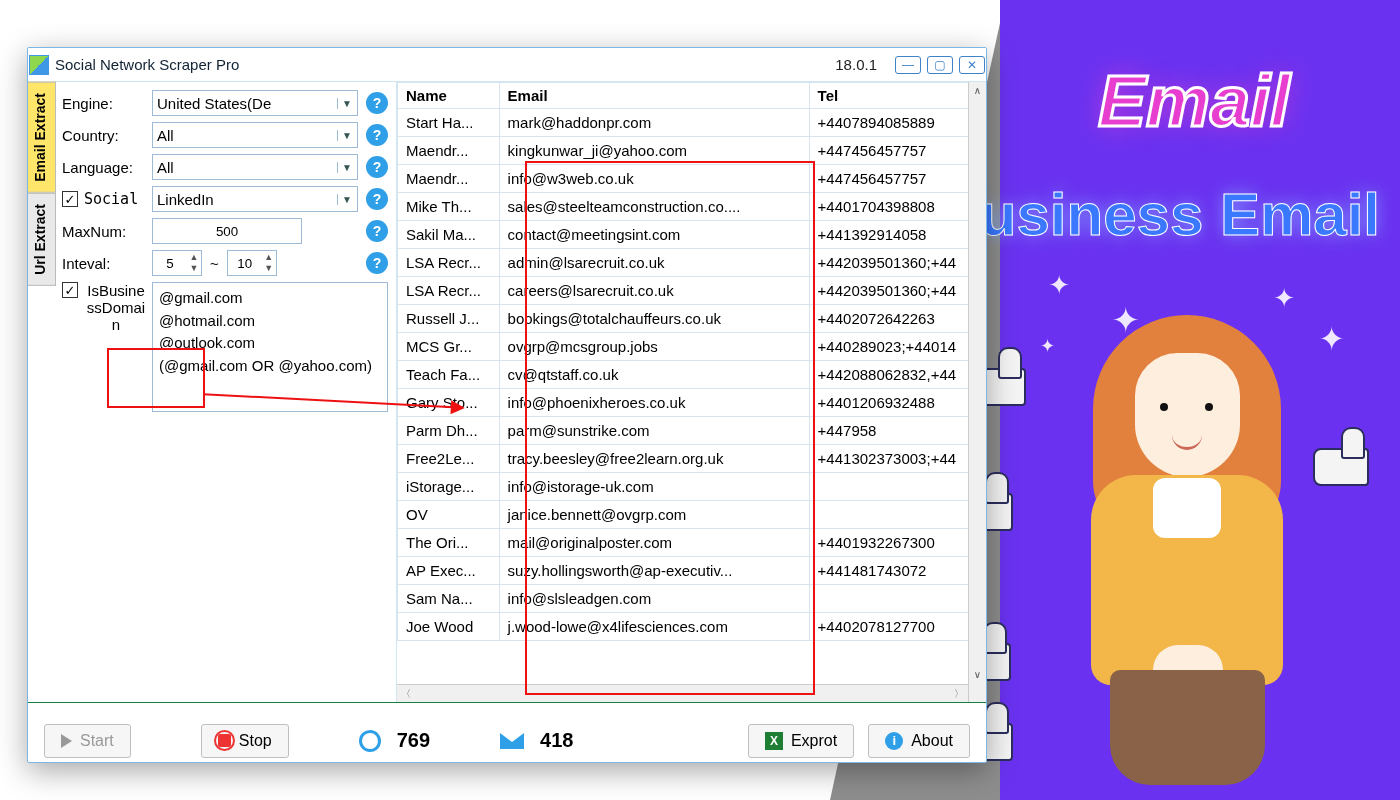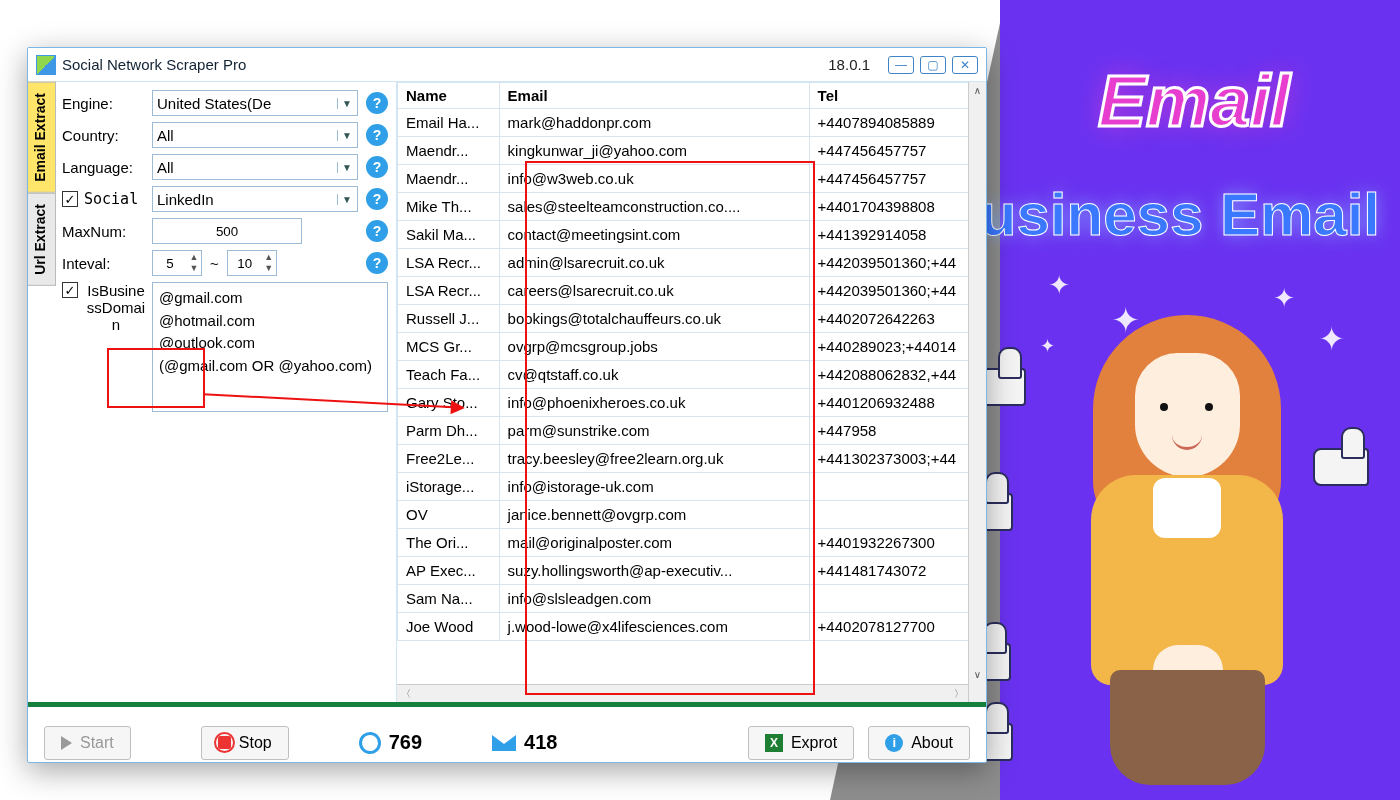--- a/index.html
+++ b/index.html
@@ -27,21 +27,21 @@
 .w-skirt { position:absolute; top:355px; left:55px; width:155px; height:115px; background:#8a6248; border-radius:10px 10px 40px 40px; }
 .w-hands { position:absolute; top:330px; left:98px; width:70px; height:50px; background:#fdeede; border-radius:25px; }
 
 
 .thumb { position:absolute; width:75px; height:60px; }
 .thumb::before { content:""; position:absolute; left:0; top:23px; width:52px; height:34px; background:#f4f4f4; border:2px solid #2b2e5c; border-radius:8px 4px 4px 8px; }
 .thumb::after { content:""; position:absolute; left:28px; top:2px; width:20px; height:28px; background:#f4f4f4; border:2px solid #2b2e5c; border-radius:10px 10px 3px 3px; }
 
 
 .window { position:absolute; left:27px; top:47px; width:960px; height:716px; background:#fff; border:1px solid #7ab7e9; box-shadow:0 8px 30px rgba(0,0,0,.35); border-radius:2px; }
-.titlebar { height:34px; background:#fff; display:flex; align-items:center; padding:0 8px; border-bottom:1px solid #cfe6f5; }
+.titlebar { height:34px; background:#fff; display:flex; align-items:center; padding:0 1px; border-bottom:1px solid #cfe6f5; }
 .app-icon { width:20px; height:20px; margin-right:6px; background:linear-gradient(135deg,#8fd84e 50%,#3e98e6 50%); border:1px solid #3e98e6; }
 .title { font-size:15px; color:#123; }
 .version { margin-left:auto; margin-right:12px; font-size:15px; color:#222; }
 .winbtn { width:26px; height:18px; border:1px solid #3e83c8; border-radius:3px; margin-left:6px; text-align:center; font-size:12px; line-height:16px; color:#3e83c8; cursor:pointer; }
 
 .body { display:flex; height:calc(100% - 34px - 60px); }
 
 
 .vtabs { width:28px; display:flex; flex-direction:column; }
 .vtab { writing-mode:vertical-rl; transform:rotate(180deg); padding:10px 4px; font-size:14px; font-weight:600; border:1px solid #bbb; border-right:none; background:#e9e9e9; cursor:pointer; text-align:center; }
@@ -74,27 +74,27 @@
 table { width:100%; border-collapse:collapse; font-size:15px; }
 th,td { border:1px solid #d9e4ee; padding:3px 8px; text-align:left; white-space:nowrap; overflow:hidden; text-overflow:ellipsis; }
 th { height:26px; background:#fff; font-weight:700; }
 td { height:28px; }
 col.c-name { width:95px; } col.c-email { width:290px; } col.c-tel { width:165px; }
 .vscroll { position:absolute; right:0; top:0; width:18px; height:100%; background:#f0f0f0; border-left:1px solid #ccc; }
 .vscroll .up,.vscroll .dn { height:18px; text-align:center; font-size:10px; line-height:18px; color:#555; }
 .hscroll { position:absolute; left:0; bottom:0; right:18px; height:18px; background:#f0f0f0; border-top:1px solid #ccc; display:flex; justify-content:space-between; font-size:10px; color:#555; padding:0 4px; line-height:18px; }
 
 
-.bottom { height:76px; display:flex; align-items:center; padding:0 16px; border-top:5px solid #15803d; }
+.bottom { height:76px; display:flex; align-items:center; padding:0 16px; border-top:1px solid #15803d; }
 .btn { height:34px; padding:0 16px; border:1px solid #bfbfbf; background:#f6f6f6; border-radius:3px; display:inline-flex; align-items:center; gap:8px; font-size:16px; cursor:pointer; }
 .btn.disabled { color:#999; cursor:default; }
 .icon-play { width:0; height:0; border-left:11px solid #9a9a9a; border-top:7px solid transparent; border-bottom:7px solid transparent; }
 .icon-stop { width:13px; height:13px; background:#e33; border-radius:2px; position:relative; }
 .icon-stop::before { content:""; position:absolute; inset:-4px; border:2px solid #e33; border-radius:50%; }
-.stat { display:inline-flex; align-items:center; gap:8px; font-size:20px; font-weight:700; margin-left:30px; }
+.stat { display:inline-flex; align-items:center; gap:16px; font-size:20px; font-weight:700; margin-left:30px; }
 .icon-link { width:22px; height:22px; border-radius:50%; border:3px solid #2f9fe8; transform:rotate(-40deg); position:relative; }
 .icon-mail { width:24px; height:16px; background:#2f9fe8; position:relative; }
 .icon-mail::before { content:""; position:absolute; left:0; top:0; border-left:12px solid transparent; border-right:12px solid transparent; border-top:9px solid #fff; }
 .icon-xls { width:18px; height:18px; background:#1e7e34; color:#fff; font-size:12px; font-weight:700; line-height:18px; text-align:center; }
 .icon-info { width:18px; height:18px; border-radius:50%; background:#2f9fe8; color:#fff; font-size:13px; font-weight:700; line-height:18px; text-align:center; }
 .spacer { flex:1; }
 </style>
 </head>
 <body>
 
@@ -230,21 +230,21 @@
           </colgroup>
         <thead>
             <tr>
           <th>Name</th>
           <th>Email</th>
           <th>Tel</th>
         </tr>
           </thead>
         <tbody id="tbody">
             <tr>
-              <td>Email Ha...</td>
+              <td>Start Ha...</td>
               <td>mark@haddonpr.com</td>
               <td>+4407894085889</td>
             </tr>
             <tr>
               <td>Maendr...</td>
               <td>kingkunwar_ji@yahoo.com</td>
               <td>+447456457757</td>
             </tr>
             <tr>
               <td>Maendr...</td>

